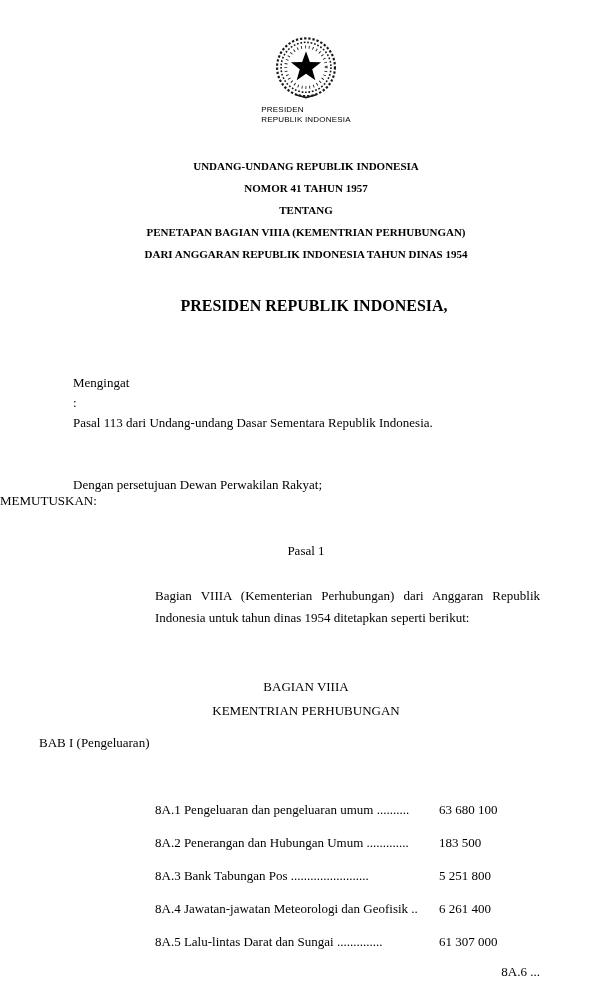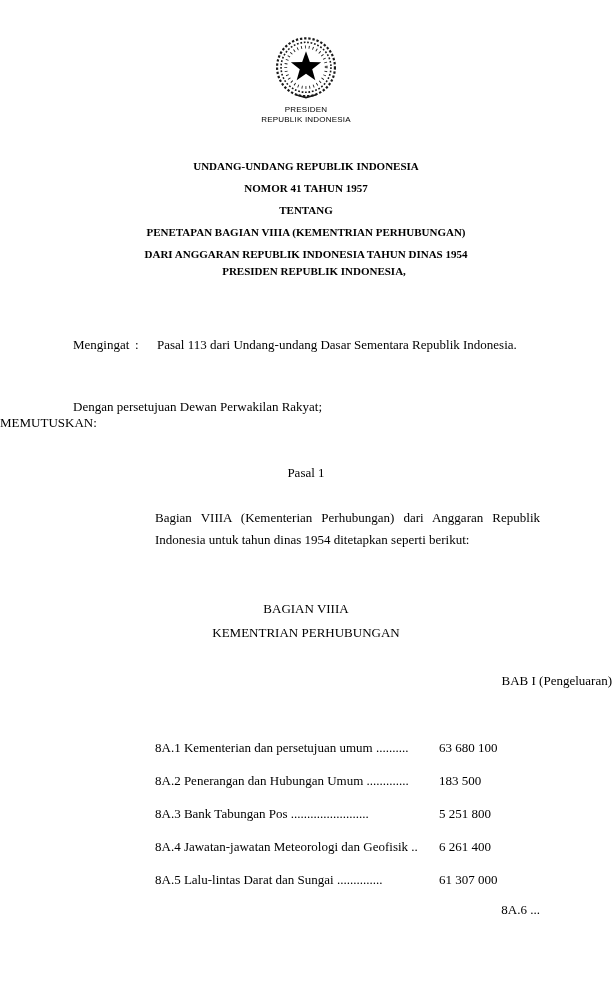--- a/index.html
+++ b/index.html
@@ -21,45 +21,47 @@
     display: flex;
     flex-direction: column;
     align-items: center;
   }
   .emblem-svg { width: 74px; height: 68px; display: block; }
   .seal-text {
     margin-top: 3px;
     font-family: "Liberation Sans", "DejaVu Sans", sans-serif;
     font-size: 8px;
     line-height: 10px;
-    text-align: center;
+    text-align: left;
     letter-spacing: 0.2px;
   }
 
   .title-block {
     margin-top: 30px;
     text-align: center;
     font-weight: bold;
     font-size: 11px;
     line-height: 22px;
   }
 
   .salutation {
+    margin-top: 32px;
     text-align: center;
     font-weight: bold;
-    font-size: 11px;
+    font-size: 16px;
     padding-left: 16px;
   }
 
   .mengingat {
     margin-top: 58px;
     margin-left: 73px;
     margin-right: 60px;
     display: flex;
     line-height: 20px;
+    flex-direction: column;
   }
   .mengingat .m-label { width: 62px; flex: 0 0 auto; }
   .mengingat .m-colon { width: 22px; flex: 0 0 auto; text-align: left; }
   .mengingat .m-text { flex: 1 1 auto; }
 
   .agreement {
     margin-top: 44px;
     margin-left: 73px;
   }
 
@@ -74,21 +76,21 @@
     text-align: justify;
     line-height: 22px;
   }
 
   .section-heading {
     margin-top: 46px;
     text-align: center;
     line-height: 24px;
   }
 
-  .bab-heading { margin-top: 28px; text-align: right; }
+  .bab-heading { margin-top: 12px; text-align: left; padding-left: 39px; }
 
   .budget-list { margin-top: 42px; margin-left: 155px; margin-right: 60px; }
   .budget-row { display: flex; line-height: 33px; }
   .budget-label { width: 284px; flex: 0 0 auto; white-space: nowrap; overflow: hidden; }
   .budget-amount { flex: 0 0 auto; }
 
   .page-footer {
     margin-top: 6px;
     margin-right: 72px;
     text-align: right;
@@ -143,21 +145,21 @@
 
   <div class="section-heading">
     <div>BAGIAN VIIIA</div>
     <div>KEMENTRIAN PERHUBUNGAN</div>
   </div>
 
   <div class="bab-heading">BAB I (Pengeluaran)</div>
 
   <div class="budget-list">
     <div class="budget-row">
-      <span class="budget-label">8A.1 Kementerian dan persetujuan umum ..........</span>
+      <span class="budget-label">8A.1 Pengeluaran dan pengeluaran umum ..........</span>
       <span class="budget-amount">63 680 100</span>
     </div>
     <div class="budget-row">
       <span class="budget-label">8A.2 Penerangan dan Hubungan Umum .............</span>
       <span class="budget-amount">183 500</span>
     </div>
     <div class="budget-row">
       <span class="budget-label">8A.3 Bank Tabungan Pos ........................</span>
       <span class="budget-amount">5 251 800</span>
     </div>

